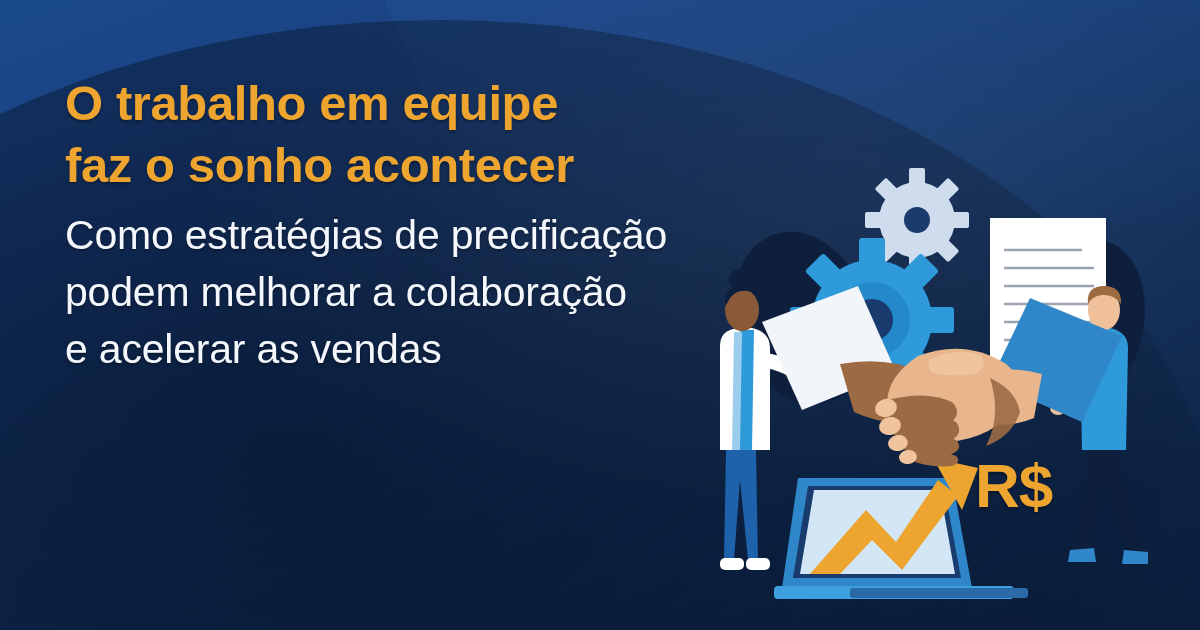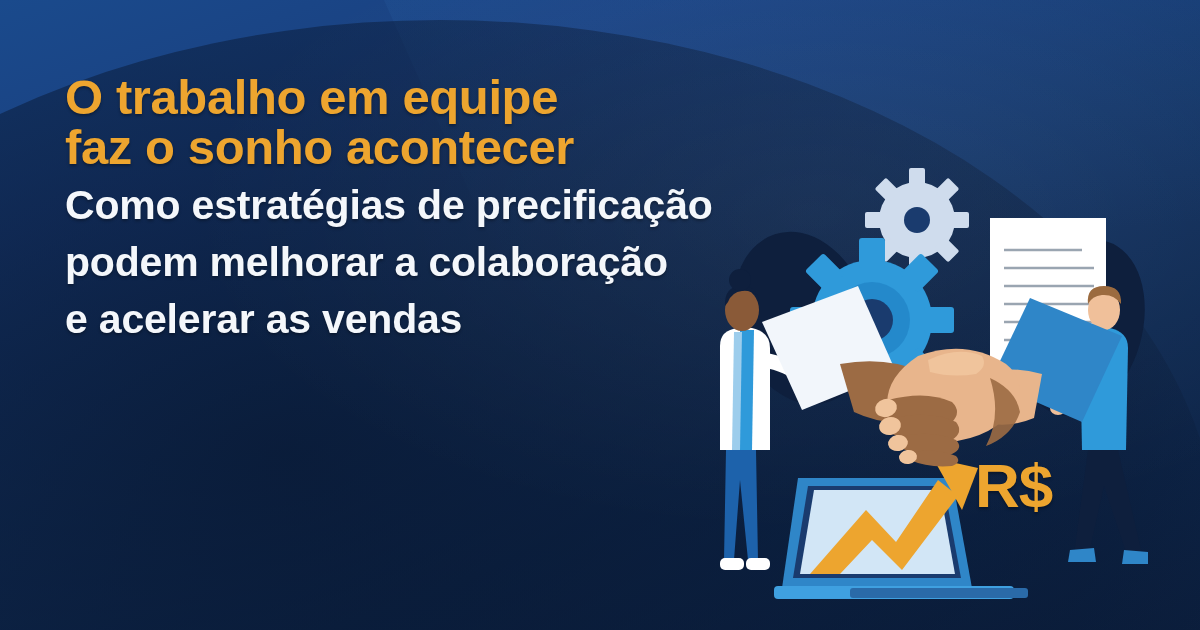--- a/index.html
+++ b/index.html
@@ -37,30 +37,30 @@
     background:radial-gradient(ellipse at 68% 34%, rgba(255,255,255,.05), rgba(0,0,0,0) 55%);
     pointer-events:none;
   }
 
   
   .copy{ position:absolute; left:65px; top:72px; width:700px; z-index:9; }
   .headline{
     color:#eda52f;
     font-size:49px;
     font-weight:bold;
-    line-height:50px;
+    line-height:62px;
     letter-spacing:-.4px;
     text-shadow:0 2px 3px rgba(0,0,0,.32);
     white-space:pre-line;
   }
   .subhead{
-    margin-top:5px;
+    margin-top:11px;
     color:#f4f7fb;
     font-size:41px;
-    font-weight:700;
+    font-weight:400;
     line-height:57px;
     letter-spacing:-.2px;
     text-shadow:0 2px 3px rgba(0,0,0,.30);
     white-space:pre-line;
   }
 
   
   .illus{ position:absolute; left:690px; top:150px; width:510px; height:480px; z-index:5; }
   .illus svg{ display:block; width:510px; height:480px; overflow:visible; }
   .rsymbol{

